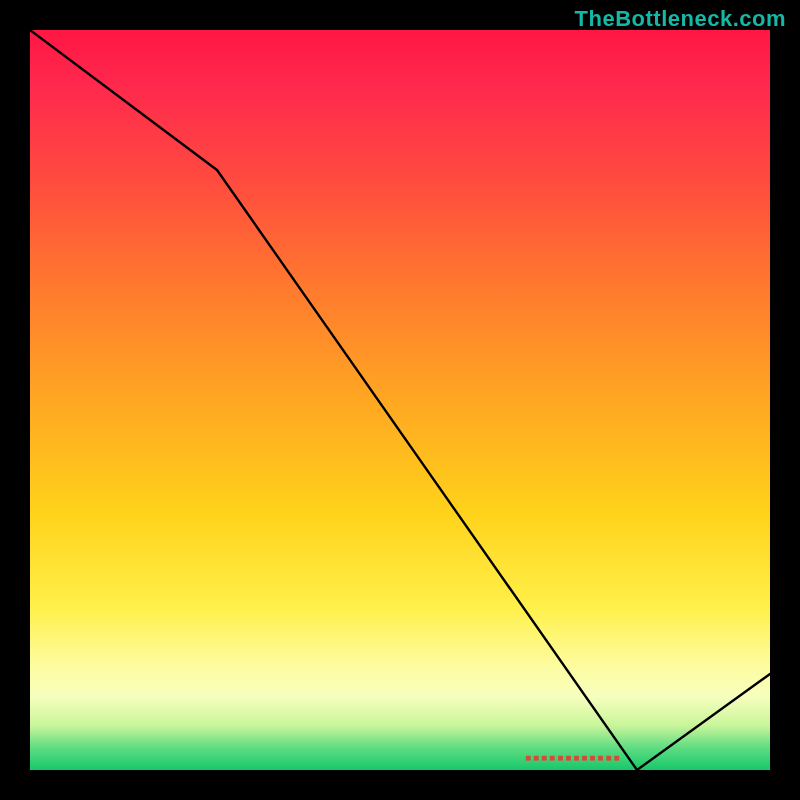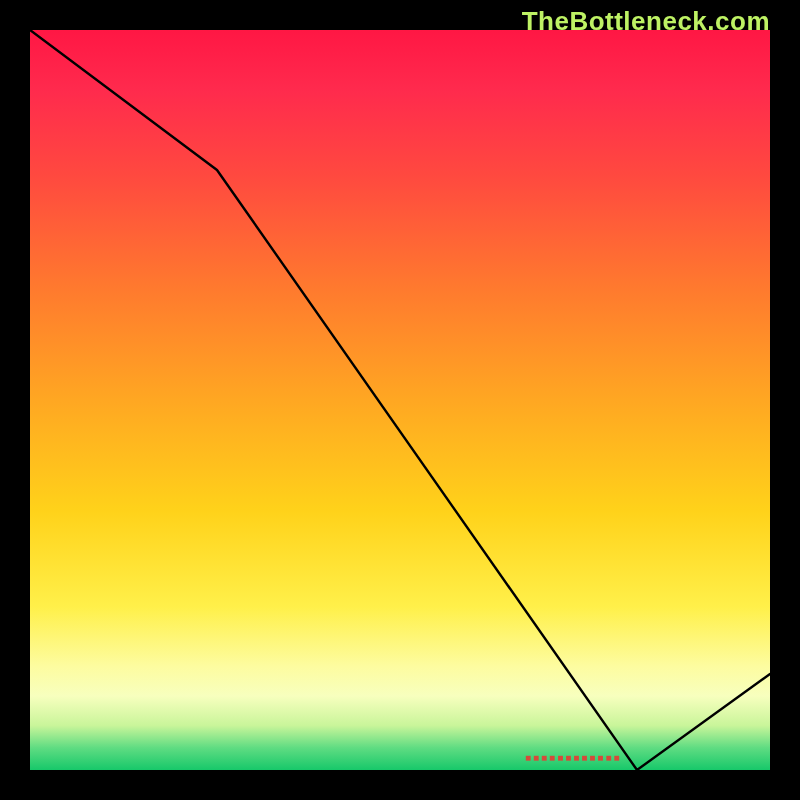--- a/index.html
+++ b/index.html
@@ -13,23 +13,23 @@
   }
   .frame {
     position: relative;
     width: 800px;
     height: 800px;
     background: #000;
   }
   .watermark {
     position: absolute;
     top: 6px;
-    right: 30px;
-    color: #bef264;
-    font-size: 26px;
+    right: 14px;
+    color: #14b8a6;
+    font-size: 22px;
     font-weight: bold;
     letter-spacing: 0.5px;
     user-select: none;
   }
   
   .plot {
     position: absolute;
     left: 30px;
     top: 30px;
     width: 740px;

